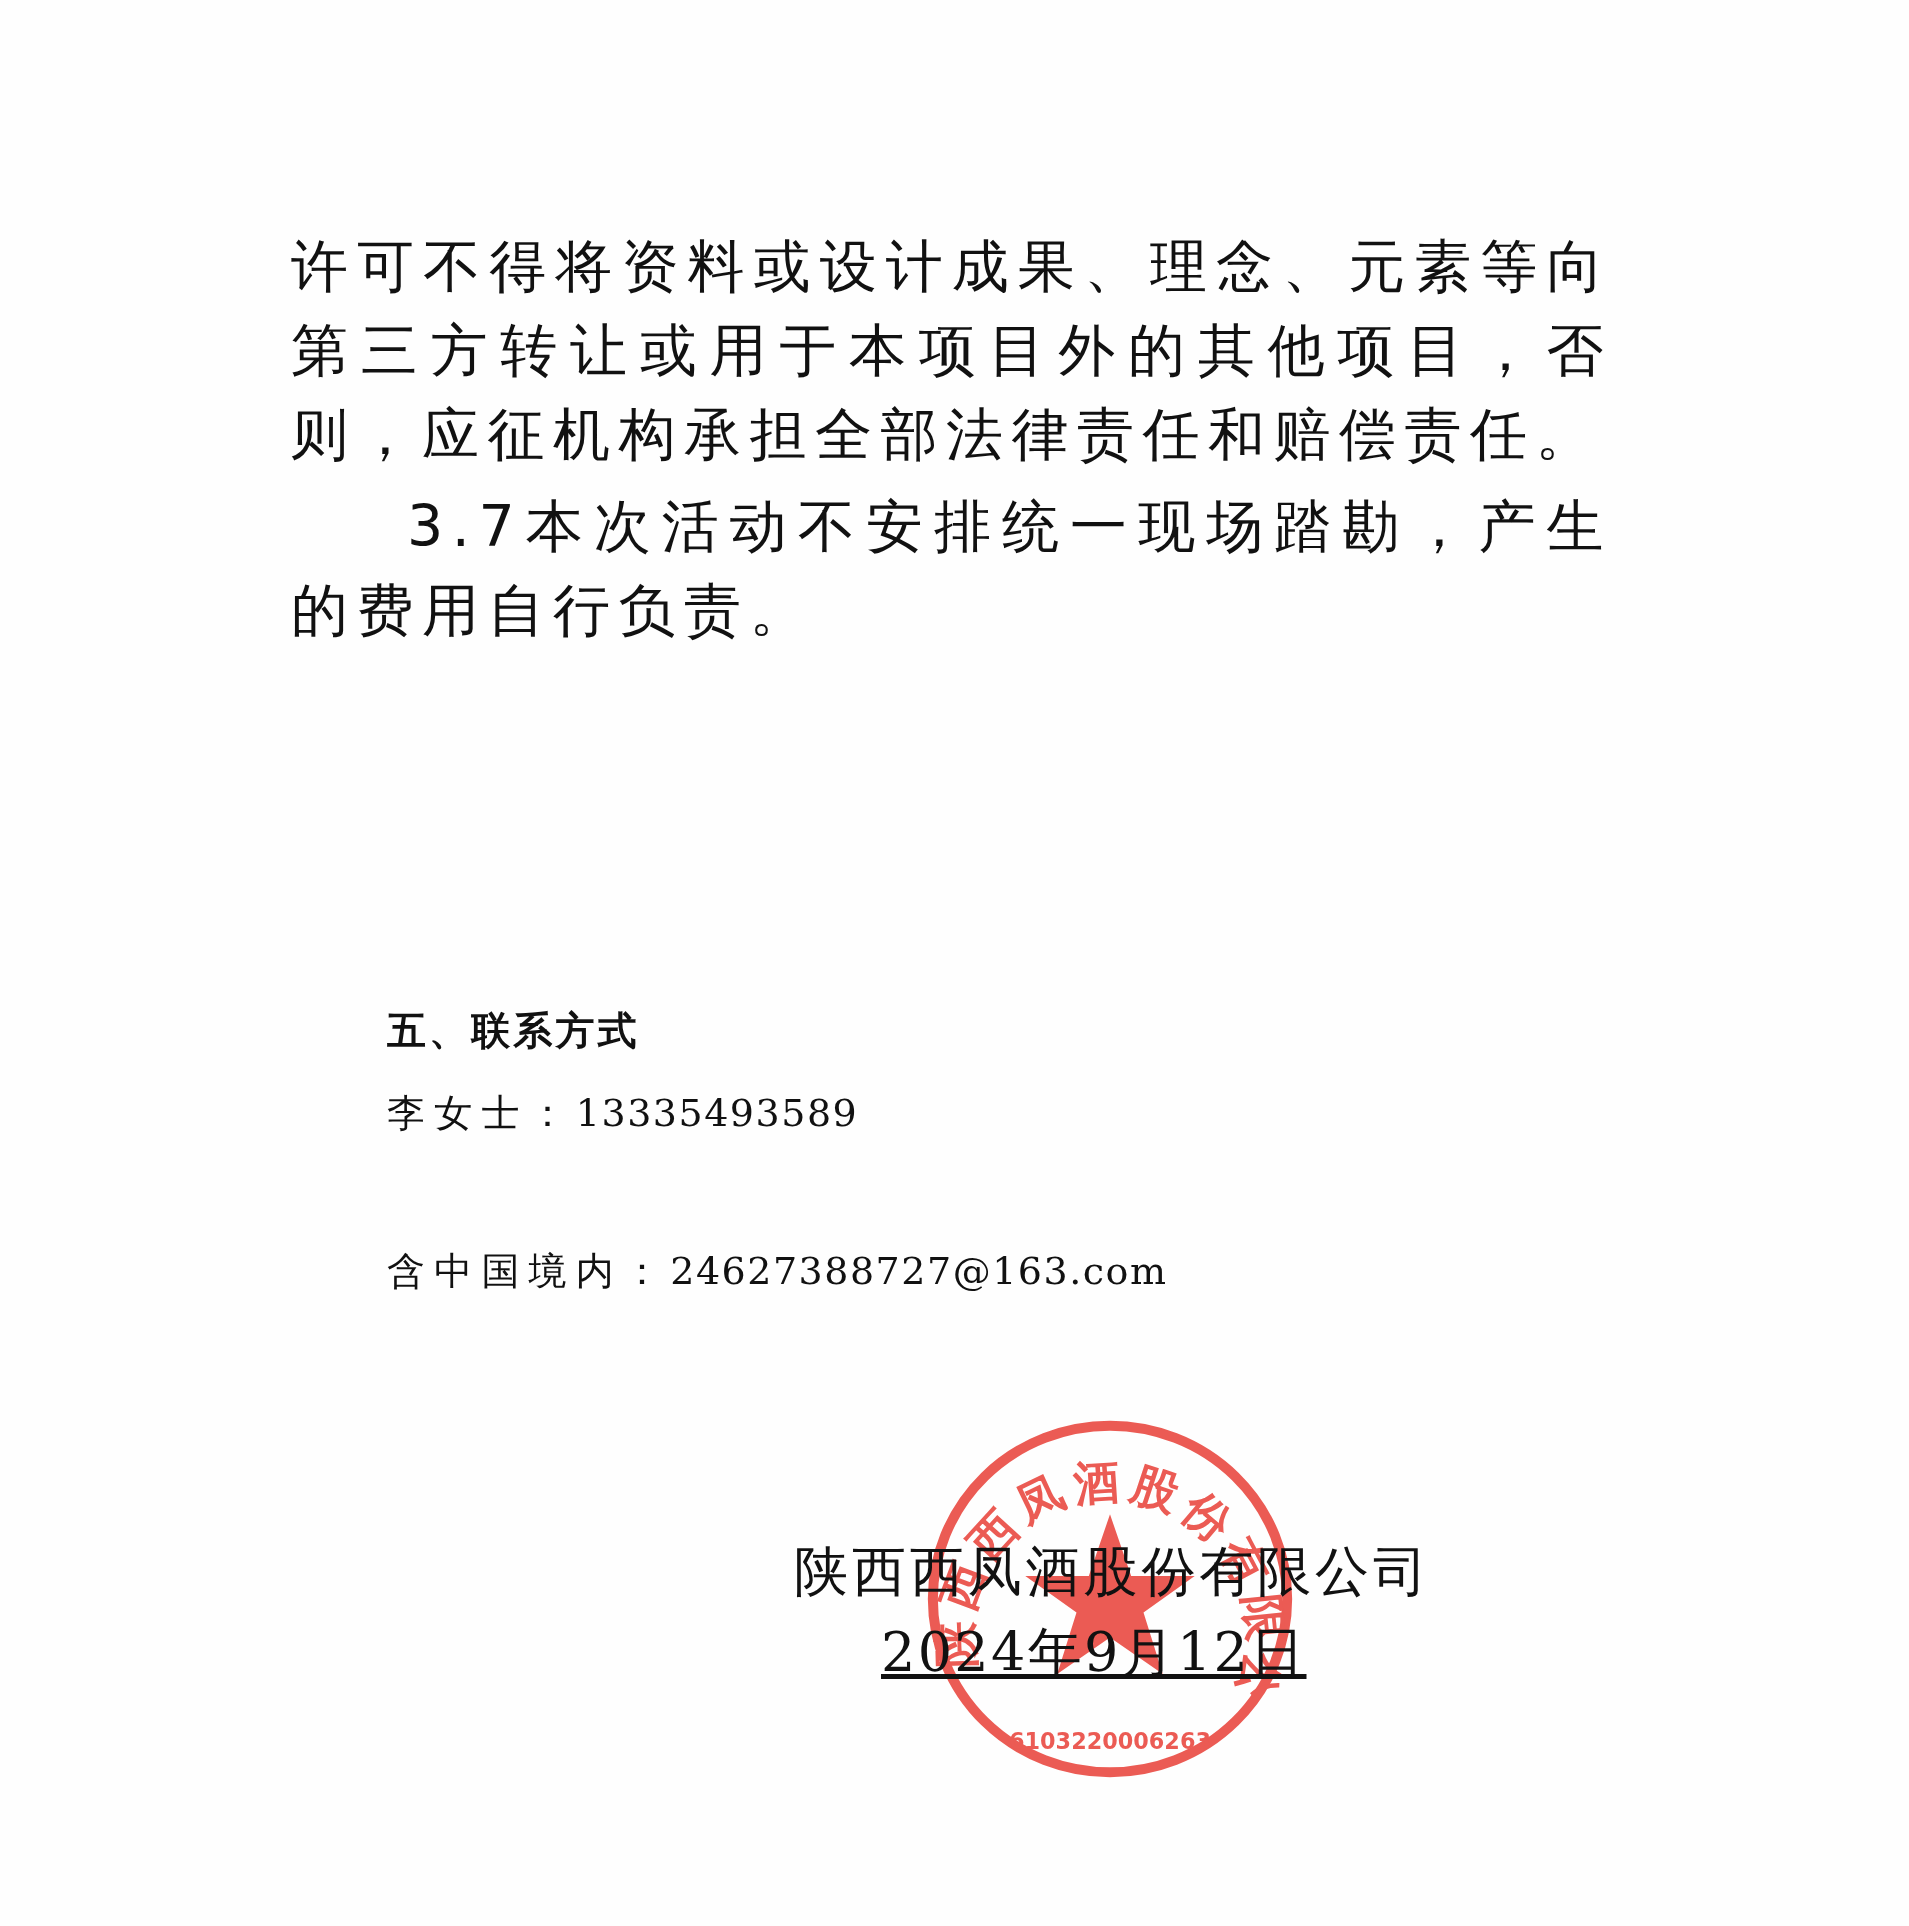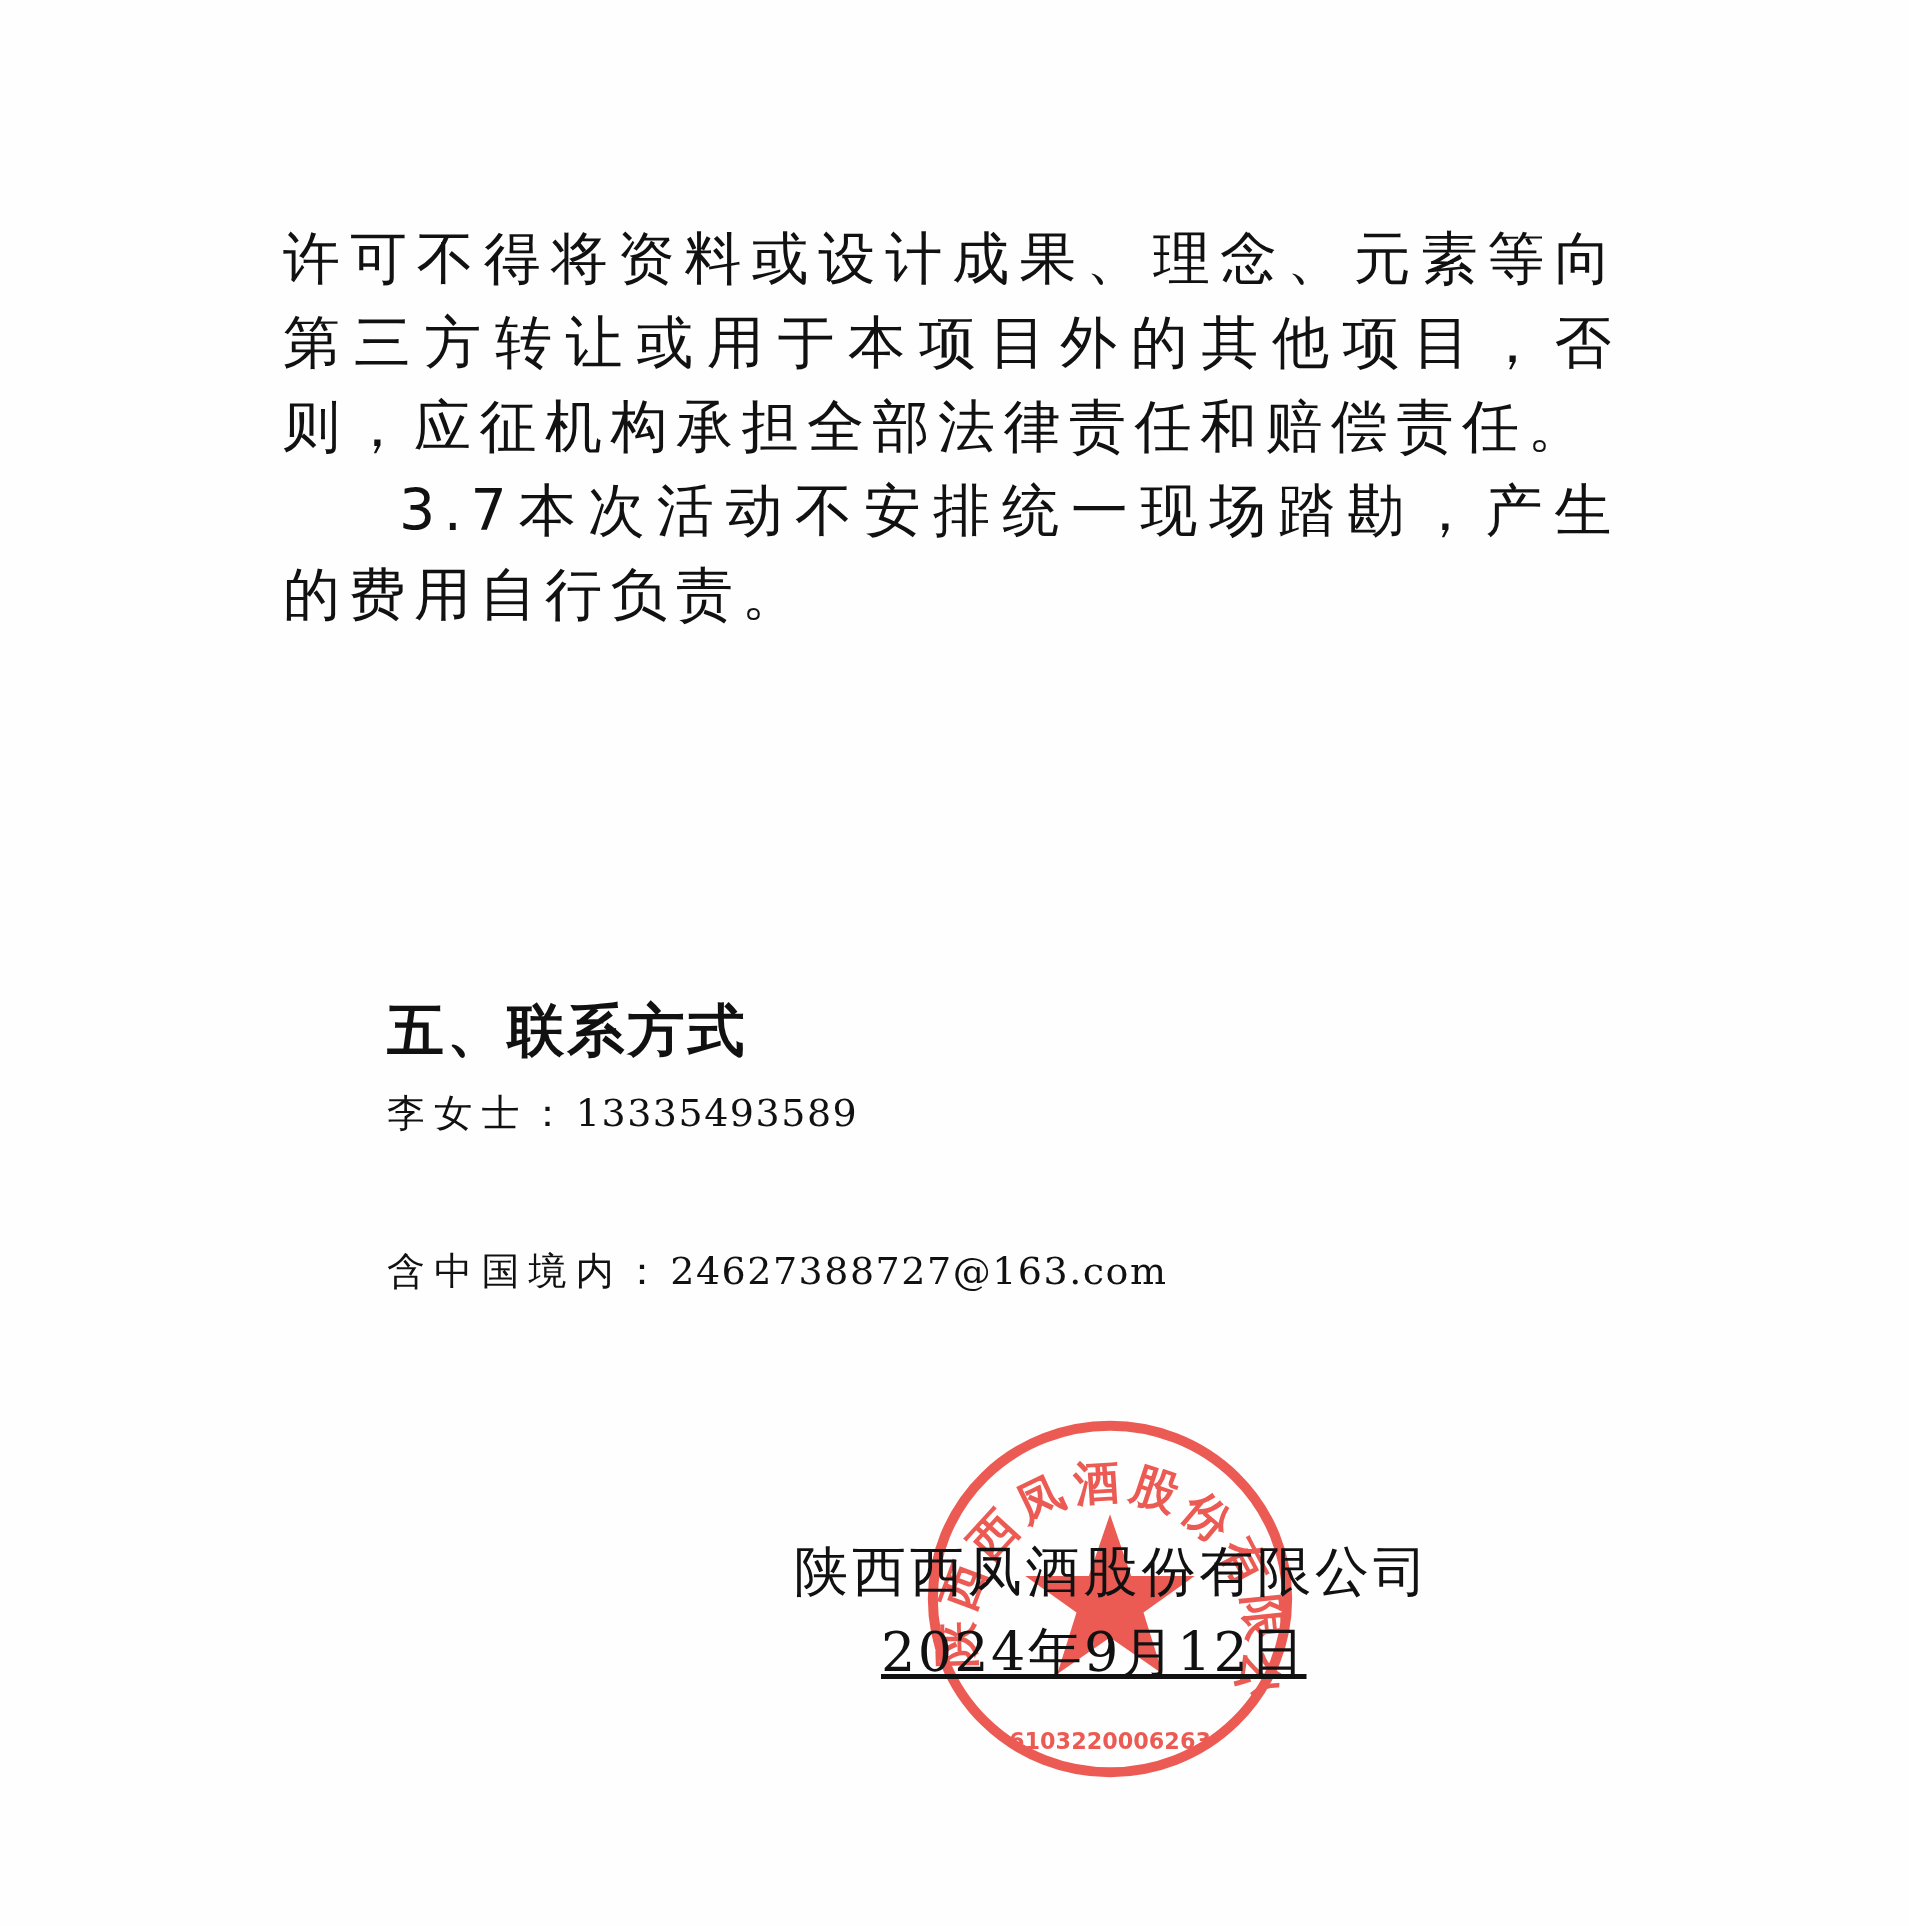--- a/index.html
+++ b/index.html
@@ -7,25 +7,25 @@
       width: 1910px; height: 2700px; position: relative; overflow: hidden;
       font-family: "DejaVu Sans", "Liberation Sans", sans-serif;
       color: #111111;
     }
     .page { position: absolute; left: 0; top: 0; width: 1910px; height: 2700px; background: #fefefe; }
     .body-text {
       position: absolute; left: 283px; width: 1337px; top: 216px;
       font-size: 57px; line-height: 84px; letter-spacing: 8.5px;
       text-align: justify;
     }
-    .para { margin: 0; }
+    .para { margin: 8px; }
     .para.indent { text-indent: 116px; }
     .heading {
       position: absolute; left: 387px; top: 992px;
-      font-size: 57px; font-weight: bold; letter-spacing: 3.1px; line-height: 77px;
+      font-size: 39px; font-weight: bold; letter-spacing: 3.1px; line-height: 77px;
     }
     .contact {
       position: absolute; left: 387px;
       font-family: "DejaVu Serif", "Liberation Serif", serif;
       font-size: 38px; line-height: 77px; letter-spacing: 1.5px;
     }
     .contact .lbl { letter-spacing: 9.2px; }
     .signature {
       position: absolute; left: 794px; top: 1531px;
       font-family: "DejaVu Serif", "Liberation Serif", serif;

